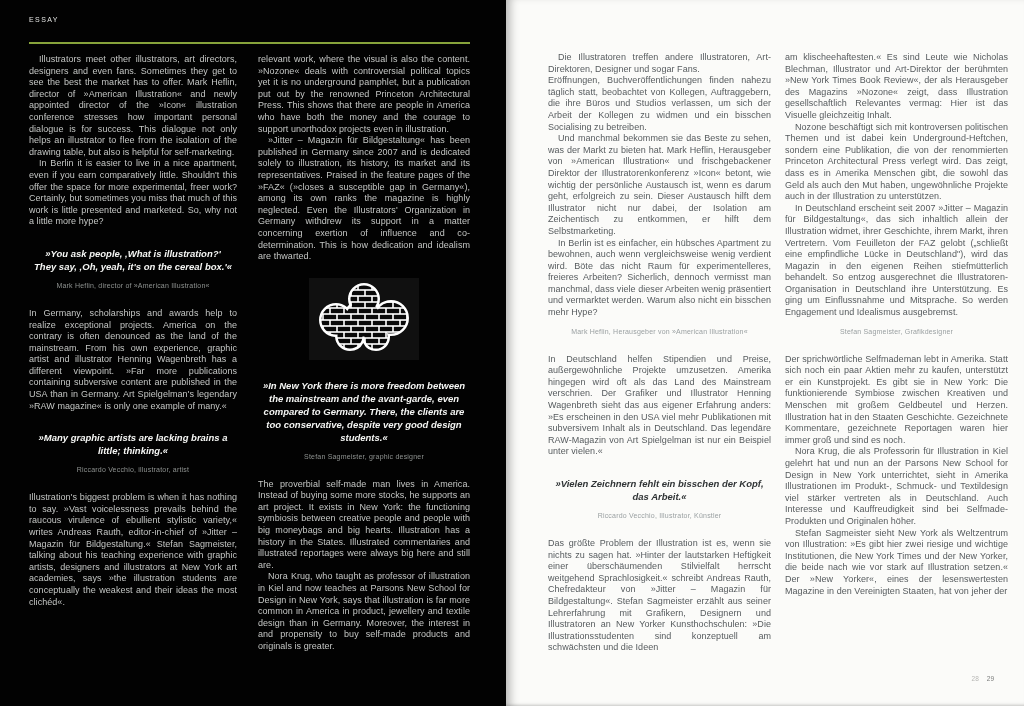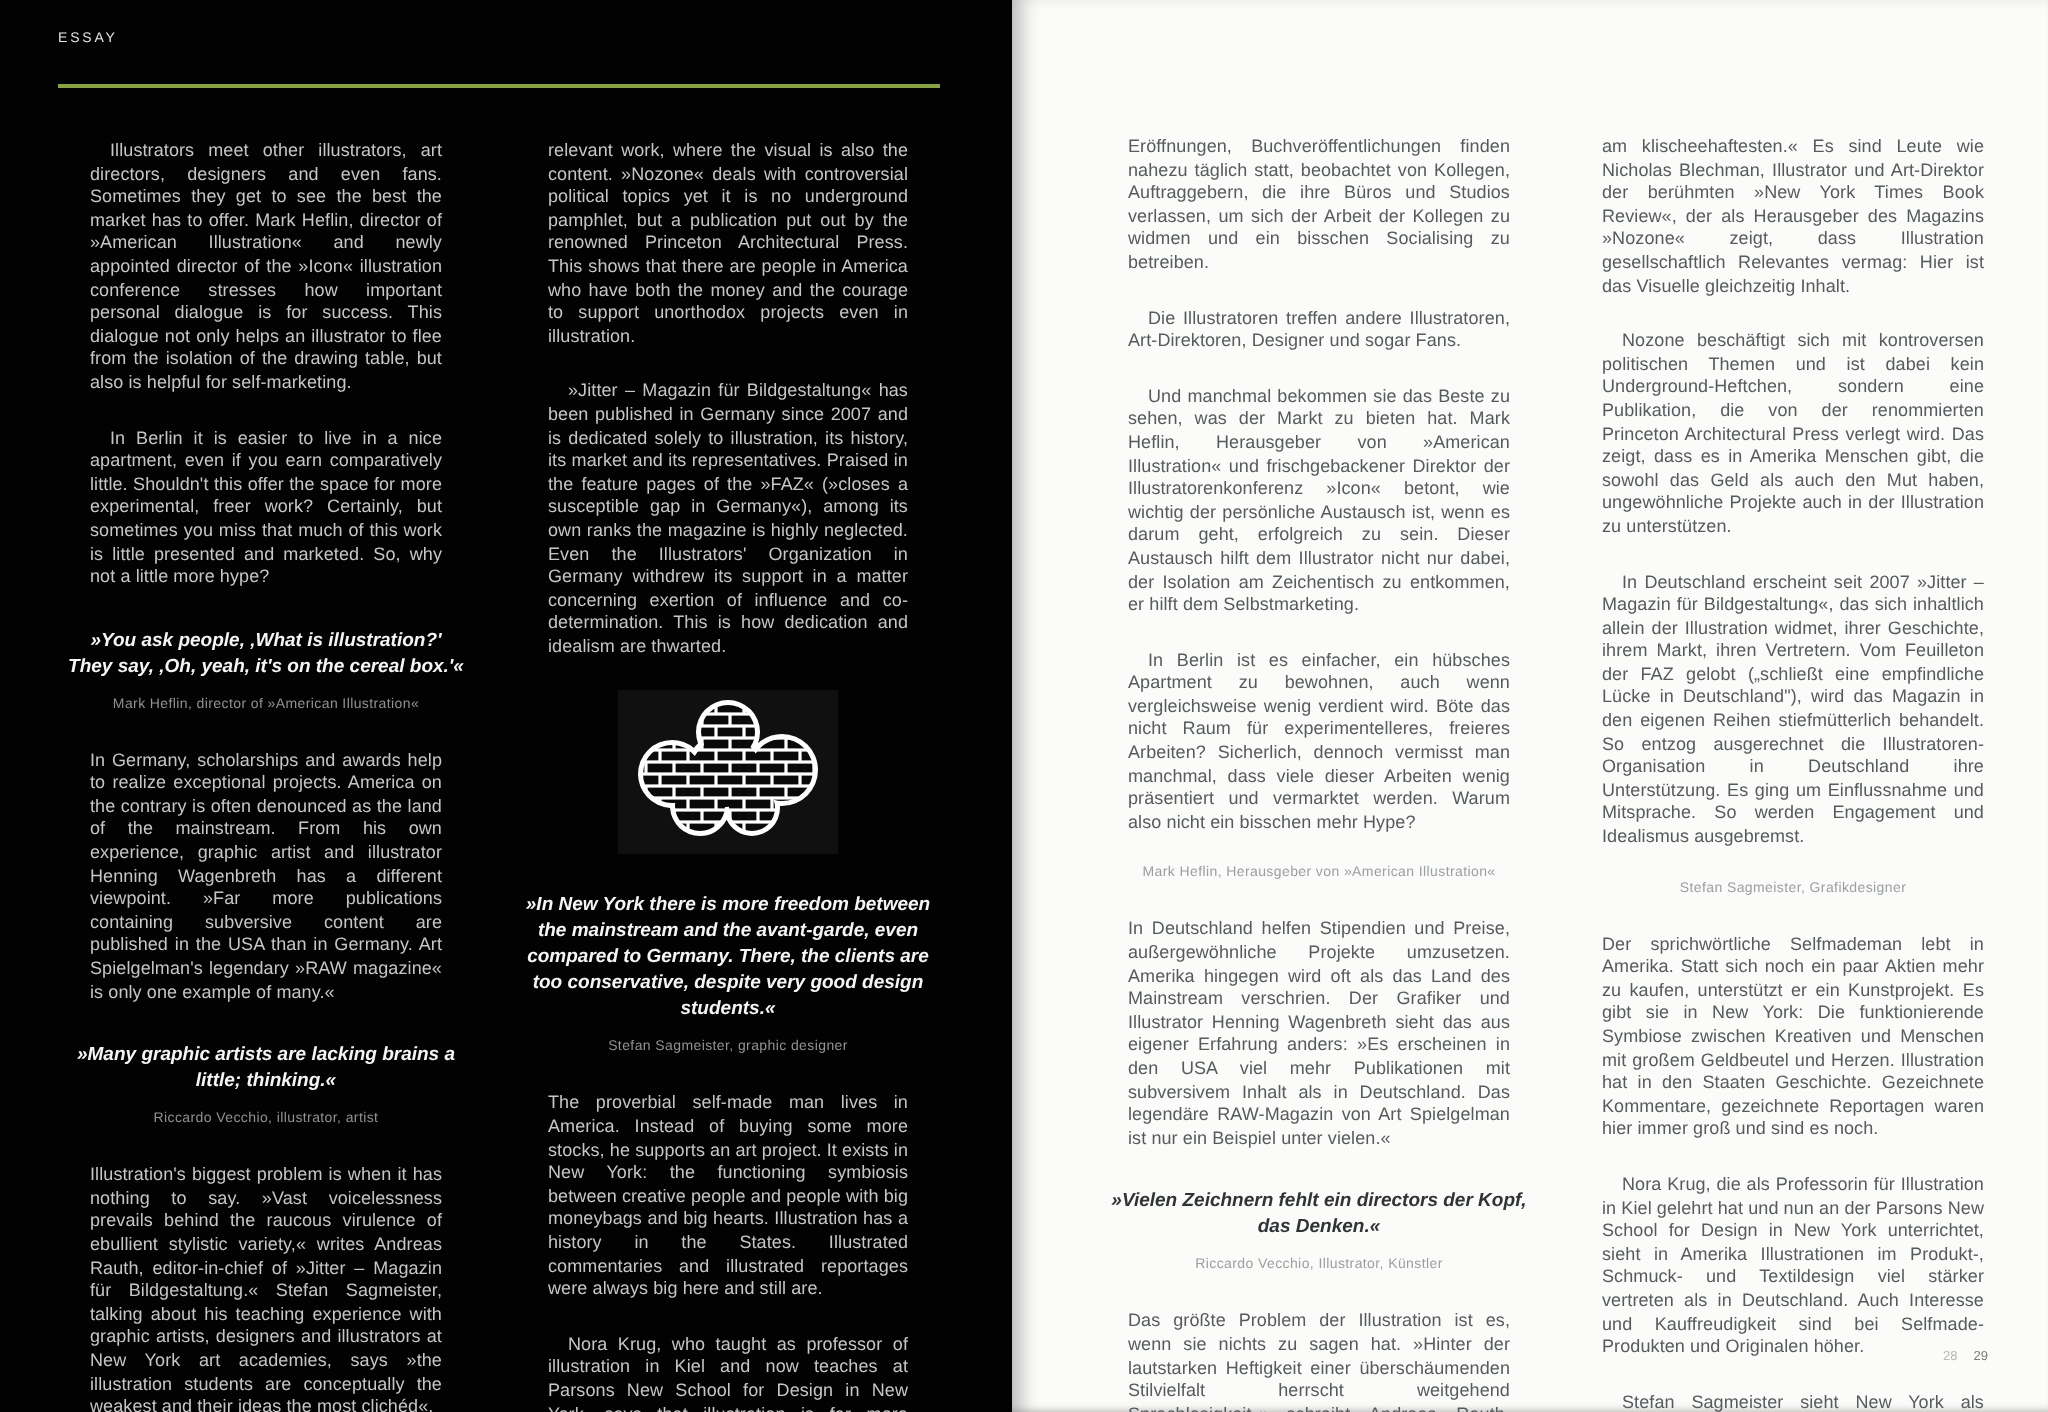--- a/index.html
+++ b/index.html
@@ -17,21 +17,21 @@
     padding:16px 35px 0 29px;overflow:hidden;flex:none;
   }
   .essay-label{
     font-size:7px;letter-spacing:1.4px;color:#e4e5e3;font-weight:400;
   }
   .rule{height:2px;background:#87a33b;margin-top:19px;width:441px;}
   .cols{display:flex;gap:21px;margin-top:10px;}
   .page-left .col1{width:208px;flex:none;}
   .page-left .col2{width:212px;flex:none;}
   p.body{
-    margin:16px;font-size:9px;line-height:11.6px;text-align:justify;
+    margin:0;font-size:9px;line-height:11.6px;text-align:justify;
     letter-spacing:.05px;hyphens:auto;-webkit-hyphens:auto;
   }
   p.indent{text-indent:10px;}
   .pullquote{
     font-weight:bold;text-align:center;font-size:9.5px;line-height:13px;
     color:#f5f6f4;margin:19px 4px 0;font-style:italic;
   }
   .attribution{
     text-align:center;font-size:7px;color:#8f9391;margin:9px 0 19px;
     letter-spacing:.2px;
@@ -123,27 +123,27 @@
         <p class="body indent">Nora Krug, who taught as professor of illustration in Kiel and now teaches at Parsons New School for Design in New York, says that illustration is far more common in America in product, jewellery and textile design than in Germany. Moreover, the interest in and propensity to buy self-made products and originals is greater.</p>
       </div>
 
     </div>
   </section>
 
   <section class="page-right" lang="de">
     <div class="cols">
 
       <div class="colA">
+        <p class="body indent">Die Illustratoren treffen andere Illustratoren, Art-Direktoren, Designer und sogar Fans.</p>
         <p class="body">Eröffnungen, Buchveröffentlichungen finden nahezu täglich statt, beobachtet von Kollegen, Auftraggebern, die ihre Büros und Studios verlassen, um sich der Arbeit der Kollegen zu widmen und ein bisschen Socialising zu betreiben.</p>
-        <p class="body indent">Die Illustratoren treffen andere Illustratoren, Art-Direktoren, Designer und sogar Fans.</p>
         <p class="body indent">Und manchmal bekommen sie das Beste zu sehen, was der Markt zu bieten hat. Mark Heflin, Herausgeber von »American Illustration« und frischgebackener Direktor der Illustratorenkonferenz »Icon« betont, wie wichtig der persönliche Austausch ist, wenn es darum geht, erfolgreich zu sein. Dieser Austausch hilft dem Illustrator nicht nur dabei, der Isolation am Zeichentisch zu entkommen, er hilft dem Selbstmarketing.</p>
         <p class="body indent">In Berlin ist es einfacher, ein hübsches Apartment zu bewohnen, auch wenn vergleichsweise wenig verdient wird. Böte das nicht Raum für experimentelleres, freieres Arbeiten? Sicherlich, dennoch vermisst man manchmal, dass viele dieser Arbeiten wenig präsentiert und vermarktet werden. Warum also nicht ein bisschen mehr Hype?</p>
         <div class="attribution">Mark Heflin, Herausgeber von »American Illustration«</div>
         <p class="body">In Deutschland helfen Stipendien und Preise, außergewöhnliche Projekte umzusetzen. Amerika hingegen wird oft als das Land des Mainstream verschrien. Der Grafiker und Illustrator Henning Wagenbreth sieht das aus eigener Erfahrung anders: »Es erscheinen in den USA viel mehr Publikationen mit subversivem Inhalt als in Deutschland. Das legendäre RAW-Magazin von Art Spielgelman ist nur ein Beispiel unter vielen.«</p>
-        <div class="pullquote">»Vielen Zeichnern fehlt ein directors der Kopf, das Denken.«</div>
+        <div class="pullquote">»Vielen Zeichnern fehlt ein bisschen der Kopf, das Arbeit.«</div>
         <div class="attribution">Riccardo Vecchio, Illustrator, Künstler</div>
         <p class="body">Das größte Problem der Illustration ist es, wenn sie nichts zu sagen hat. »Hinter der lautstarken Heftigkeit einer überschäumenden Stilvielfalt herrscht weitgehend Sprachlosigkeit.« schreibt Andreas Rauth, Chefredakteur von »Jitter – Magazin für Bildgestaltung«. Stefan Sagmeister erzählt aus seiner Lehrerfahrung mit Grafikern, Designern und Illustratoren an New Yorker Kunsthochschulen: »Die Illustrationsstudenten sind konzeptuell am schwächsten und die Ideen</p>
       </div>
 
       <div class="colB">
         <p class="body">am klischeehaftesten.« Es sind Leute wie Nicholas Blechman, Illustrator und Art-Direktor der berühmten »New York Times Book Review«, der als Herausgeber des Magazins »Nozone« zeigt, dass Illustration gesellschaftlich Relevantes vermag: Hier ist das Visuelle gleichzeitig Inhalt.</p>
         <p class="body indent">Nozone beschäftigt sich mit kontroversen politischen Themen und ist dabei kein Underground-Heftchen, sondern eine Publikation, die von der renommierten Princeton Architectural Press verlegt wird. Das zeigt, dass es in Amerika Menschen gibt, die sowohl das Geld als auch den Mut haben, ungewöhnliche Projekte auch in der Illustration zu unterstützen.</p>
         <p class="body indent">In Deutschland erscheint seit 2007 »Jitter – Magazin für Bildgestaltung«, das sich inhaltlich allein der Illustration widmet, ihrer Geschichte, ihrem Markt, ihren Vertretern. Vom Feuilleton der FAZ gelobt („schließt eine empfindliche Lücke in Deutschland"), wird das Magazin in den eigenen Reihen stiefmütterlich behandelt. So entzog ausgerechnet die Illustratoren-Organisation in Deutschland ihre Unterstützung. Es ging um Einflussnahme und Mitsprache. So werden Engagement und Idealismus ausgebremst.</p>
         <div class="attribution">Stefan Sagmeister, Grafikdesigner</div>
         <p class="body">Der sprichwörtliche Selfmademan lebt in Amerika. Statt sich noch ein paar Aktien mehr zu kaufen, unterstützt er ein Kunstprojekt. Es gibt sie in New York: Die funktionierende Symbiose zwischen Kreativen und Menschen mit großem Geldbeutel und Herzen. Illustration hat in den Staaten Geschichte. Gezeichnete Kommentare, gezeichnete Reportagen waren hier immer groß und sind es noch.</p>

